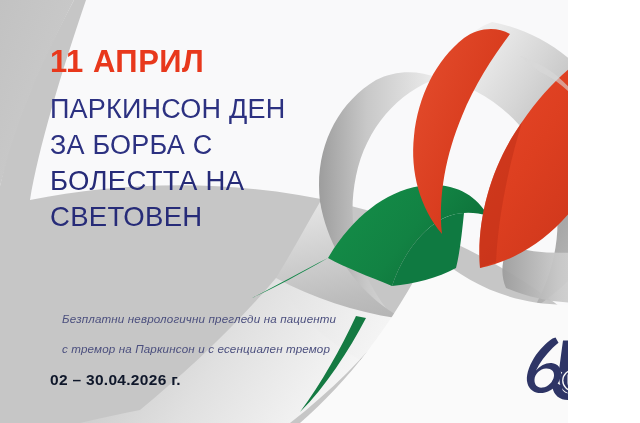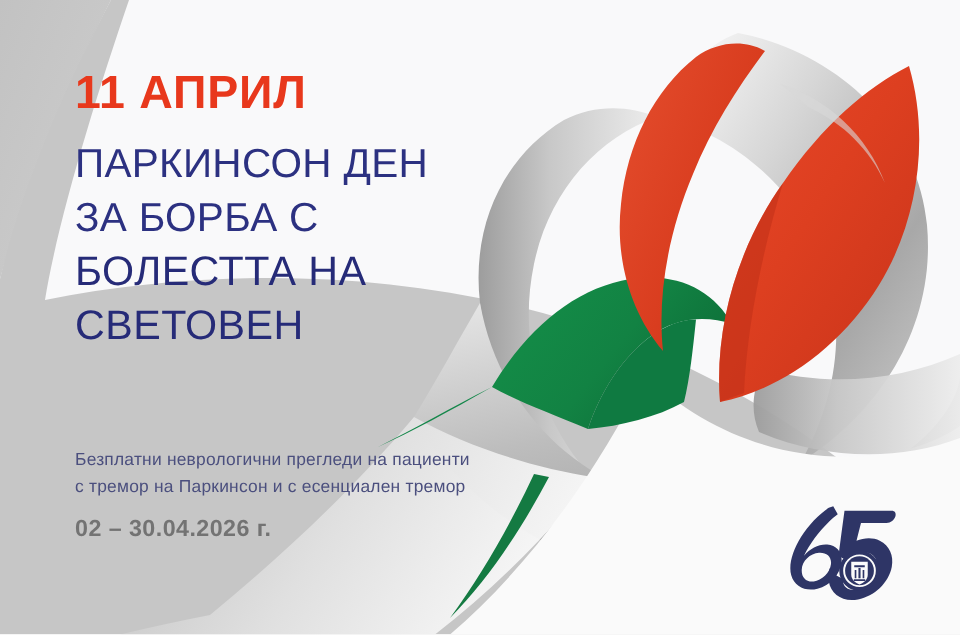--- a/index.html
+++ b/index.html
@@ -7,21 +7,21 @@
     margin: 0;
     padding: 0;
     background: #ffffff;
   }
   body {
     font-family: "Liberation Sans", sans-serif;
   }
 
   .poster {
     position: relative;
-    width: 640px;
+    width: 568px;
     height: 423px;
     overflow: hidden;
     background: #f7f7f8;
   }
 
   
   .bg-svg {
     position: absolute;
     inset: 0;
     width: 640px;
@@ -70,35 +70,36 @@
 
   .sub-block {
     position: absolute;
     left: 50px;
     top: 298px;
     width: 350px;
     z-index: 5;
   }
 
   .sub-line {
-    margin: 0;
+    margin: 12px;
     font-size: 11.6px;
     line-height: 1.58;
     font-weight: 400;
     color: #4b4f7e;
     letter-spacing: 0.15px;
     white-space: nowrap;
+    font-style: italic;
   }
 
   .date-range {
     margin: 9px 0 16px 0;
     font-size: 15.5px;
     font-weight: 700;
     letter-spacing: 0.3px;
-    color: #737373;
+    color: #0f172a;
     white-space: nowrap;
   }
 
   
   .anniversary {
     position: absolute;
     left: 516px;
     top: 330px;
     width: 92px;
     height: 80px;

